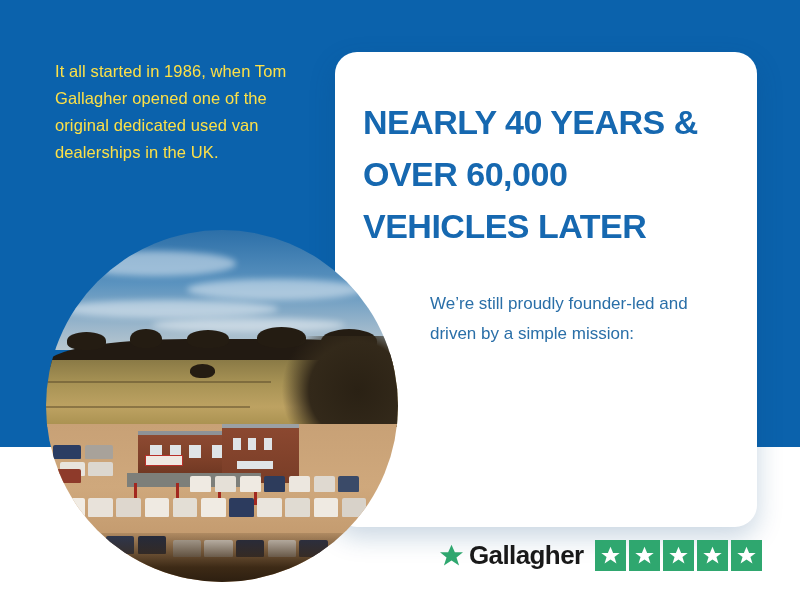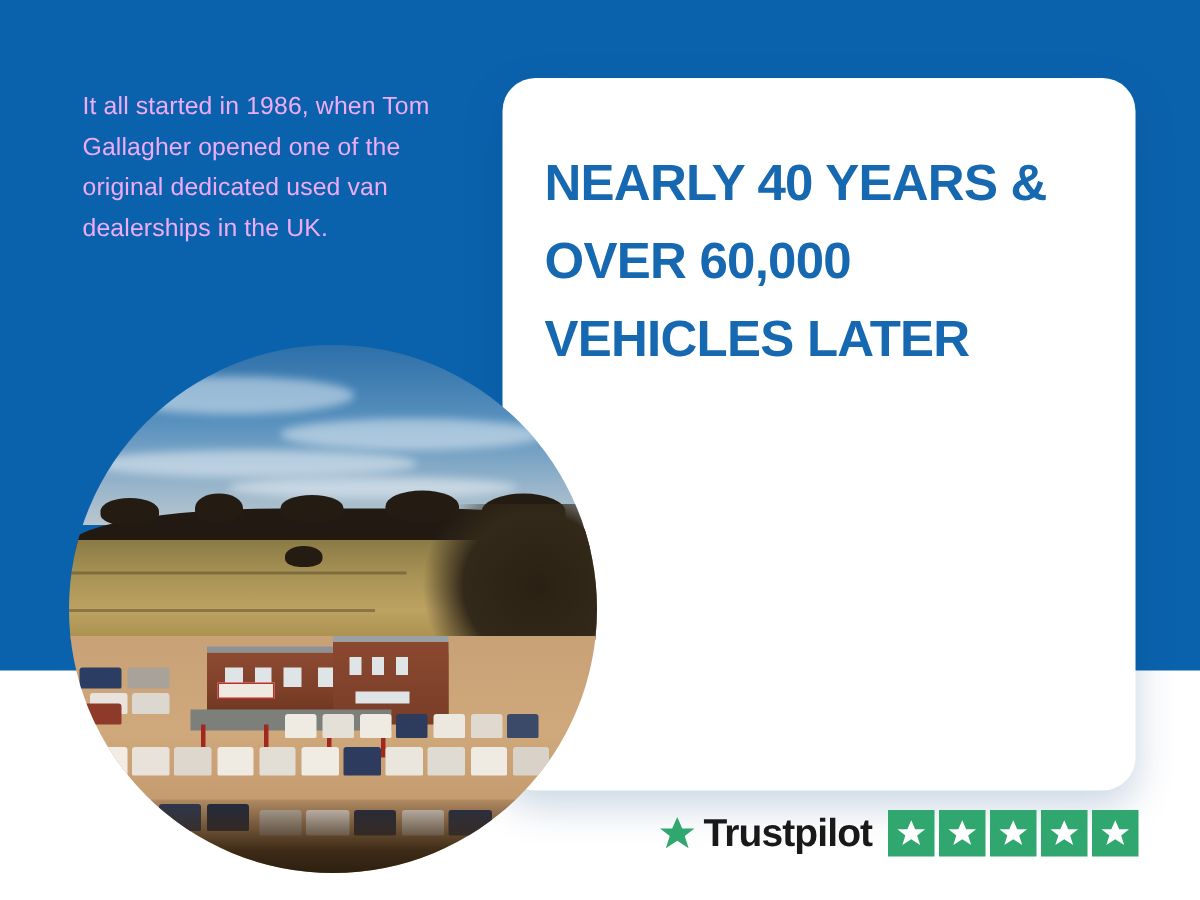--- a/index.html
+++ b/index.html
@@ -13,21 +13,21 @@
 
   
   .bottom-band{
     position:absolute; left:0; top:447px; width:800px; height:153px;
     background:#ffffff;
   }
 
   
   .intro{
     position:absolute; left:55px; top:58px; width:255px;
-    color:#f0abfc;
+    color:#fde047;
     font-size:16.5px;
     line-height:27px;
     letter-spacing:.1px;
   }
 
   
   .photo-circle{
     position:absolute; left:46px; top:230px;
     width:352px; height:352px;
     border-radius:50%;
@@ -237,28 +237,29 @@
     <div class="van" style="left:54%;top:88%;width:8%;height:5%;background:#202c49;"></div>
     <div class="van" style="left:63%;top:88%;width:8%;height:5%;background:#eae4dc;"></div>
     <div class="van" style="left:72%;top:88%;width:8%;height:5%;background:#243150;"></div>
 
     <div class="shadow-strip"></div>
   </div>
 </div>
 
 <div class="card">
   <div class="headline">NEARLY 40 YEARS &amp; OVER 60,000 VEHICLES LATER</div>
+  <div class="sub">We’re still proudly founder-led and driven by a simple mission:</div>
 </div>
 
 <div class="trustpilot">
   <div class="tp-logo">
     <svg class="tp-star" viewBox="0 0 24 24">
       <polygon points="12,1.6 15.1,8.6 22.6,8.6 16.6,13.3 19,20.8 12,16.2 5,20.8 7.4,13.3 1.4,8.6 8.9,8.6" fill="#2fa76f"></polygon>
     </svg>
-    <span class="tp-word">Trustpilot</span>
+    <span class="tp-word">Gallagher</span>
   </div>
   <div class="tp-stars">
     <span class="tp-box">
       <svg viewBox="0 0 24 24">
           <polygon points="12,2 15,9 22.5,9 16.5,13.7 18.8,21 12,16.5 5.2,21 7.5,13.7 1.5,9 9,9" fill="#ffffff"></polygon>
         </svg>
     </span>
     <span class="tp-box">
       <svg viewBox="0 0 24 24">
           <polygon points="12,2 15,9 22.5,9 16.5,13.7 18.8,21 12,16.5 5.2,21 7.5,13.7 1.5,9 9,9" fill="#ffffff"></polygon>

